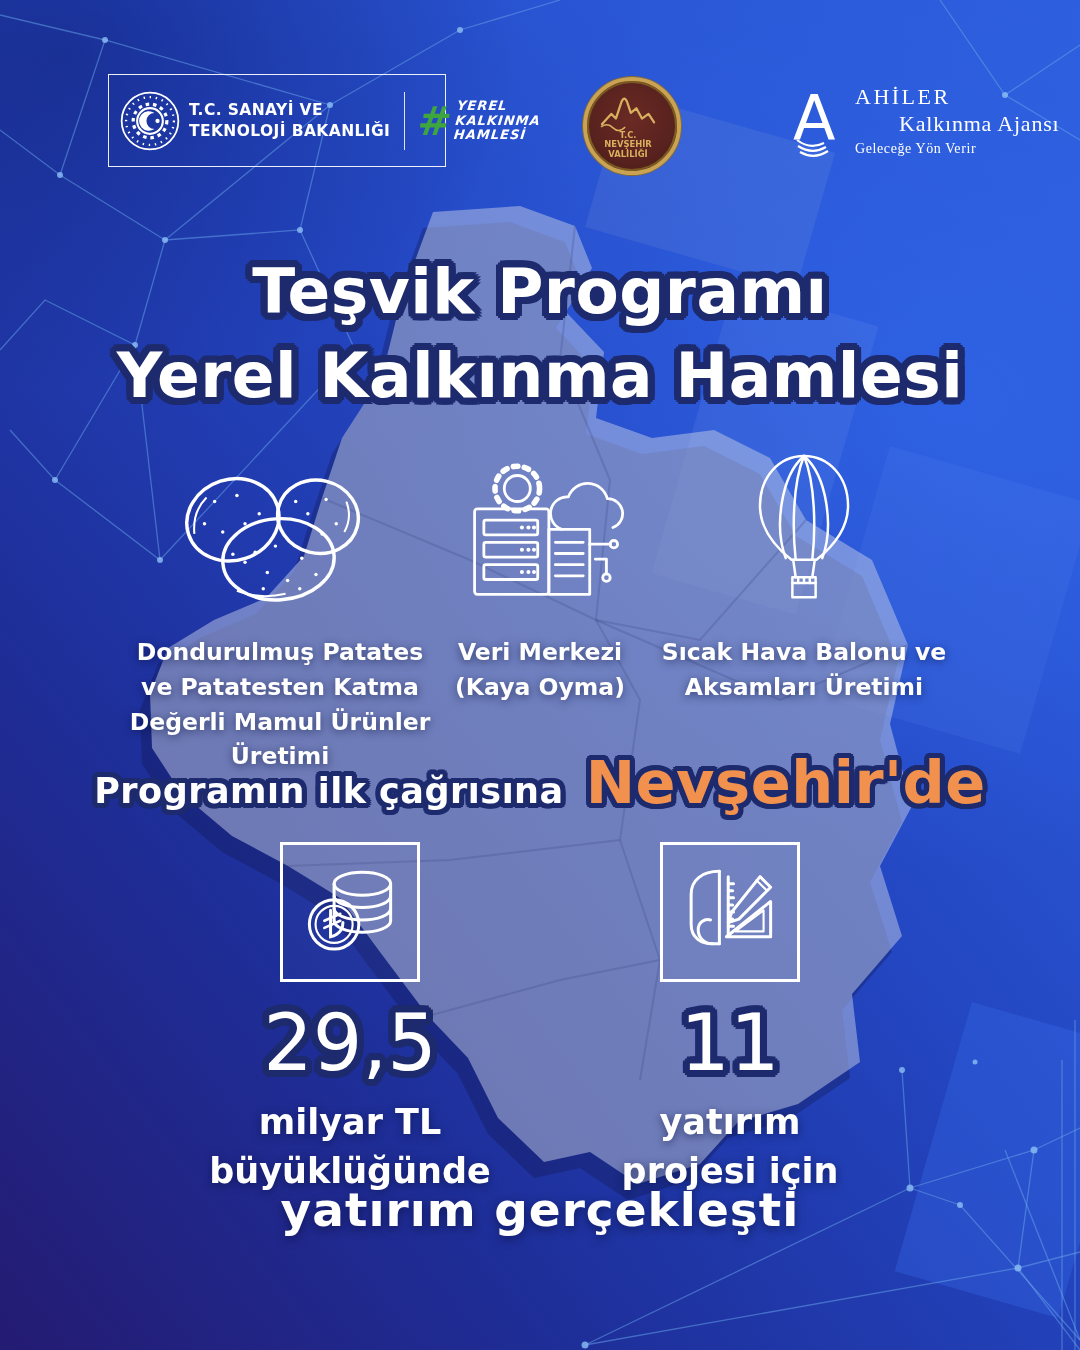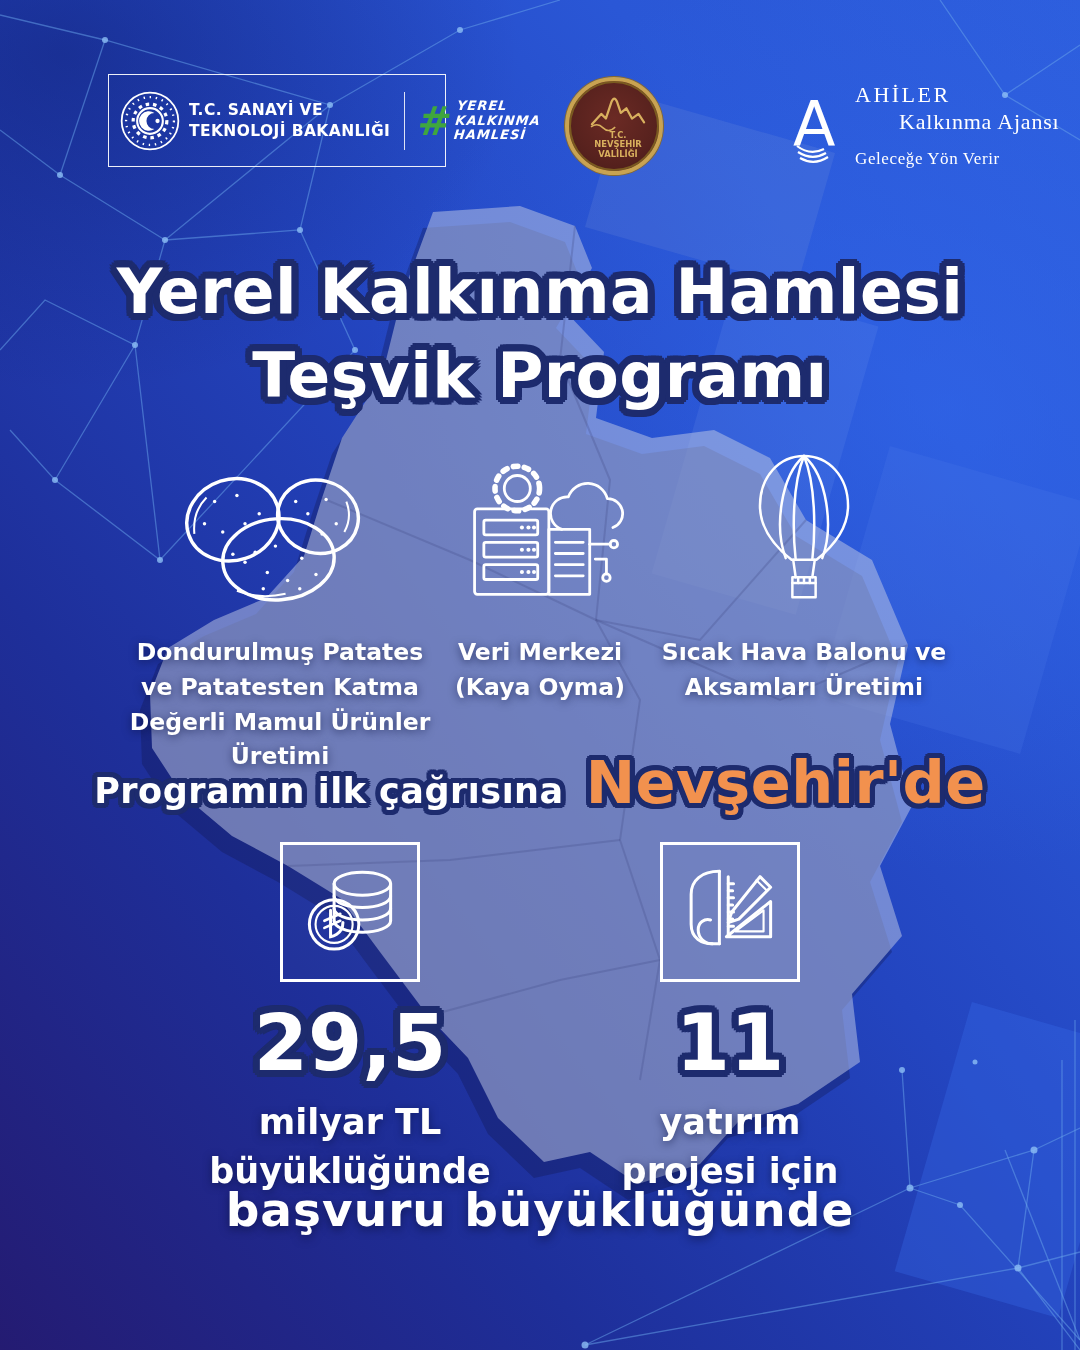--- a/index.html
+++ b/index.html
@@ -18,30 +18,30 @@
     border:1.5px solid rgba(255,255,255,0.92);display:flex;align-items:center;
     padding:8px 10px;box-sizing:border-box;
   }
   .gov-box .emblem{flex:0 0 auto;}
   .ministry-name{font-size:15.5px;font-weight:700;line-height:1.3;letter-spacing:.4px;margin-left:8px;white-space:nowrap;}
   .gov-divider{width:1px;height:58px;background:rgba(255,255,255,0.85);margin:0 13px 0 14px;flex:0 0 auto;}
   .hashtag{display:flex;align-items:center;transform:skewX(-6deg);}
   .hashtag .hash{font-size:40px;font-weight:800;color:#3FA63F;line-height:1;margin-right:4px;}
   .hashtag .words{display:flex;flex-direction:column;font-size:13px;font-weight:800;font-style:italic;letter-spacing:1px;line-height:1.12;}
   .seal{
-    position:absolute;left:565px;top:77px;width:90px;height:90px;border-radius:50%;
+    position:absolute;left:583px;top:77px;width:90px;height:90px;border-radius:50%;
     background:radial-gradient(circle at 50% 42%, #6b2a24 0%, #58221e 60%, #471a17 100%);
     border:4px solid #c9a351;box-shadow:inset 0 0 0 2px #7a5a20, 0 0 0 1px #8a6a2a;
-    display:flex;align-items:center;justify-content:flex-end;
+    display:flex;align-items:center;justify-content:flex-start;
   }
   .ahiler{position:absolute;left:791px;top:84px;display:flex;align-items:center;}
   .ahiler-text{margin-left:8px;font-family:"Liberation Serif","DejaVu Serif",serif;}
   .ahiler-name{font-size:22px;letter-spacing:2.5px;line-height:1;}
   .ahiler-sub{font-size:22px;letter-spacing:.8px;margin-top:3px;margin-left:44px;}
-  .ahiler-tag{font-size:17px;letter-spacing:.6px;margin-top:14px;}
+  .ahiler-tag{font-size:14px;letter-spacing:.6px;margin-top:4px;}
   
   .title{position:absolute;left:0;top:250px;width:100%;text-align:center;font-weight:800;font-size:63px;line-height:1.33;letter-spacing:.5px;margin:0;}
   .stroke-thick{
     color:#fff;
     text-shadow:7px 0 #1D2B6E,-7px 0 #1D2B6E,0 7px #1D2B6E,0 -7px #1D2B6E,
       5px 5px #1D2B6E,-5px 5px #1D2B6E,5px -5px #1D2B6E,-5px -5px #1D2B6E,
       7px 3px #1D2B6E,-7px 3px #1D2B6E,7px -3px #1D2B6E,-7px -3px #1D2B6E,
       3px 7px #1D2B6E,-3px 7px #1D2B6E,3px -7px #1D2B6E,-3px -7px #1D2B6E;
   }
   .stroke-mid{
@@ -63,21 +63,21 @@
   
   .call-line{position:absolute;left:0;top:748px;width:100%;display:flex;justify-content:center;align-items:baseline;gap:22px;}
   .call-prefix{font-size:35px;font-weight:800;letter-spacing:.5px;}
   .call-highlight{font-size:59px;font-weight:800;letter-spacing:.5px;color:#F2914E !important;}
   
   .stats{position:absolute;left:0;top:842px;width:1080px;}
   .stat{position:absolute;text-align:center;}
   .stat-1{left:196px;width:308px;}
   .stat-2{left:576px;width:308px;}
   .stat-box{width:134px;height:134px;border:3px solid #fff;margin:0 auto;display:flex;align-items:center;justify-content:center;background:rgba(255,255,255,0.02);}
-  .stat-value{margin-top:22px;font-size:78px;font-weight:700;line-height:1;}
+  .stat-value{margin-top:22px;font-size:78px;font-weight:400;line-height:1;}
   .stat-unit{margin-top:16px;font-size:35px;font-weight:700;line-height:1.4;text-shadow:0 2px 8px rgba(8,14,55,0.55);}
   
   .closing{position:absolute;left:0;top:1182px;width:100%;text-align:center;font-size:47px;font-weight:700;letter-spacing:1px;text-shadow:0 3px 10px rgba(8,14,55,0.6);}
   svg text{font-family:"DejaVu Sans","Liberation Sans",sans-serif;}
 </style>
 </head>
 <body>
 
 <div class="poster">
 
@@ -187,22 +187,22 @@
       <path d="M9,68 Q23,76 37,67" stroke="#fff" stroke-width="2.2" fill="none"></path>
     </svg>
     <div class="ahiler-text">
       <div class="ahiler-name">AHİLER</div>
       <div class="ahiler-sub">Kalkınma Ajansı</div>
       <div class="ahiler-tag">Geleceğe Yön Verir</div>
     </div>
   </div>
 
   <h1 class="title stroke-thick">
+    <div>Teşvik Programı</div>
     <div>Yerel Kalkınma Hamlesi</div>
-    <div>Teşvik Programı</div>
   </h1>
 
   <section class="sectors">
 
     <div class="sector sector-1">
       <div class="sector-icon-wrap">
         <svg width="215" height="152" viewBox="0 0 210 150">
           <g stroke="#fff" stroke-width="3.4" fill="none">
             <ellipse cx="58" cy="58" rx="46" ry="40" transform="rotate(-18 58 58)"></ellipse>
             <ellipse cx="142" cy="55" rx="40" ry="36" transform="rotate(14 142 55)"></ellipse>
@@ -342,15 +342,15 @@
       </div>
       <div class="stat-value stroke-thick">11</div>
       <div class="stat-unit">
         <div>yatırım</div>
         <div>projesi için</div>
       </div>
     </div>
 
   </section>
 
-  <div class="closing">başvuru büyüklüğünde</div>
+  <div class="closing">yatırım gerçekleşti</div>
 
 </div>
 
 </body></html>

